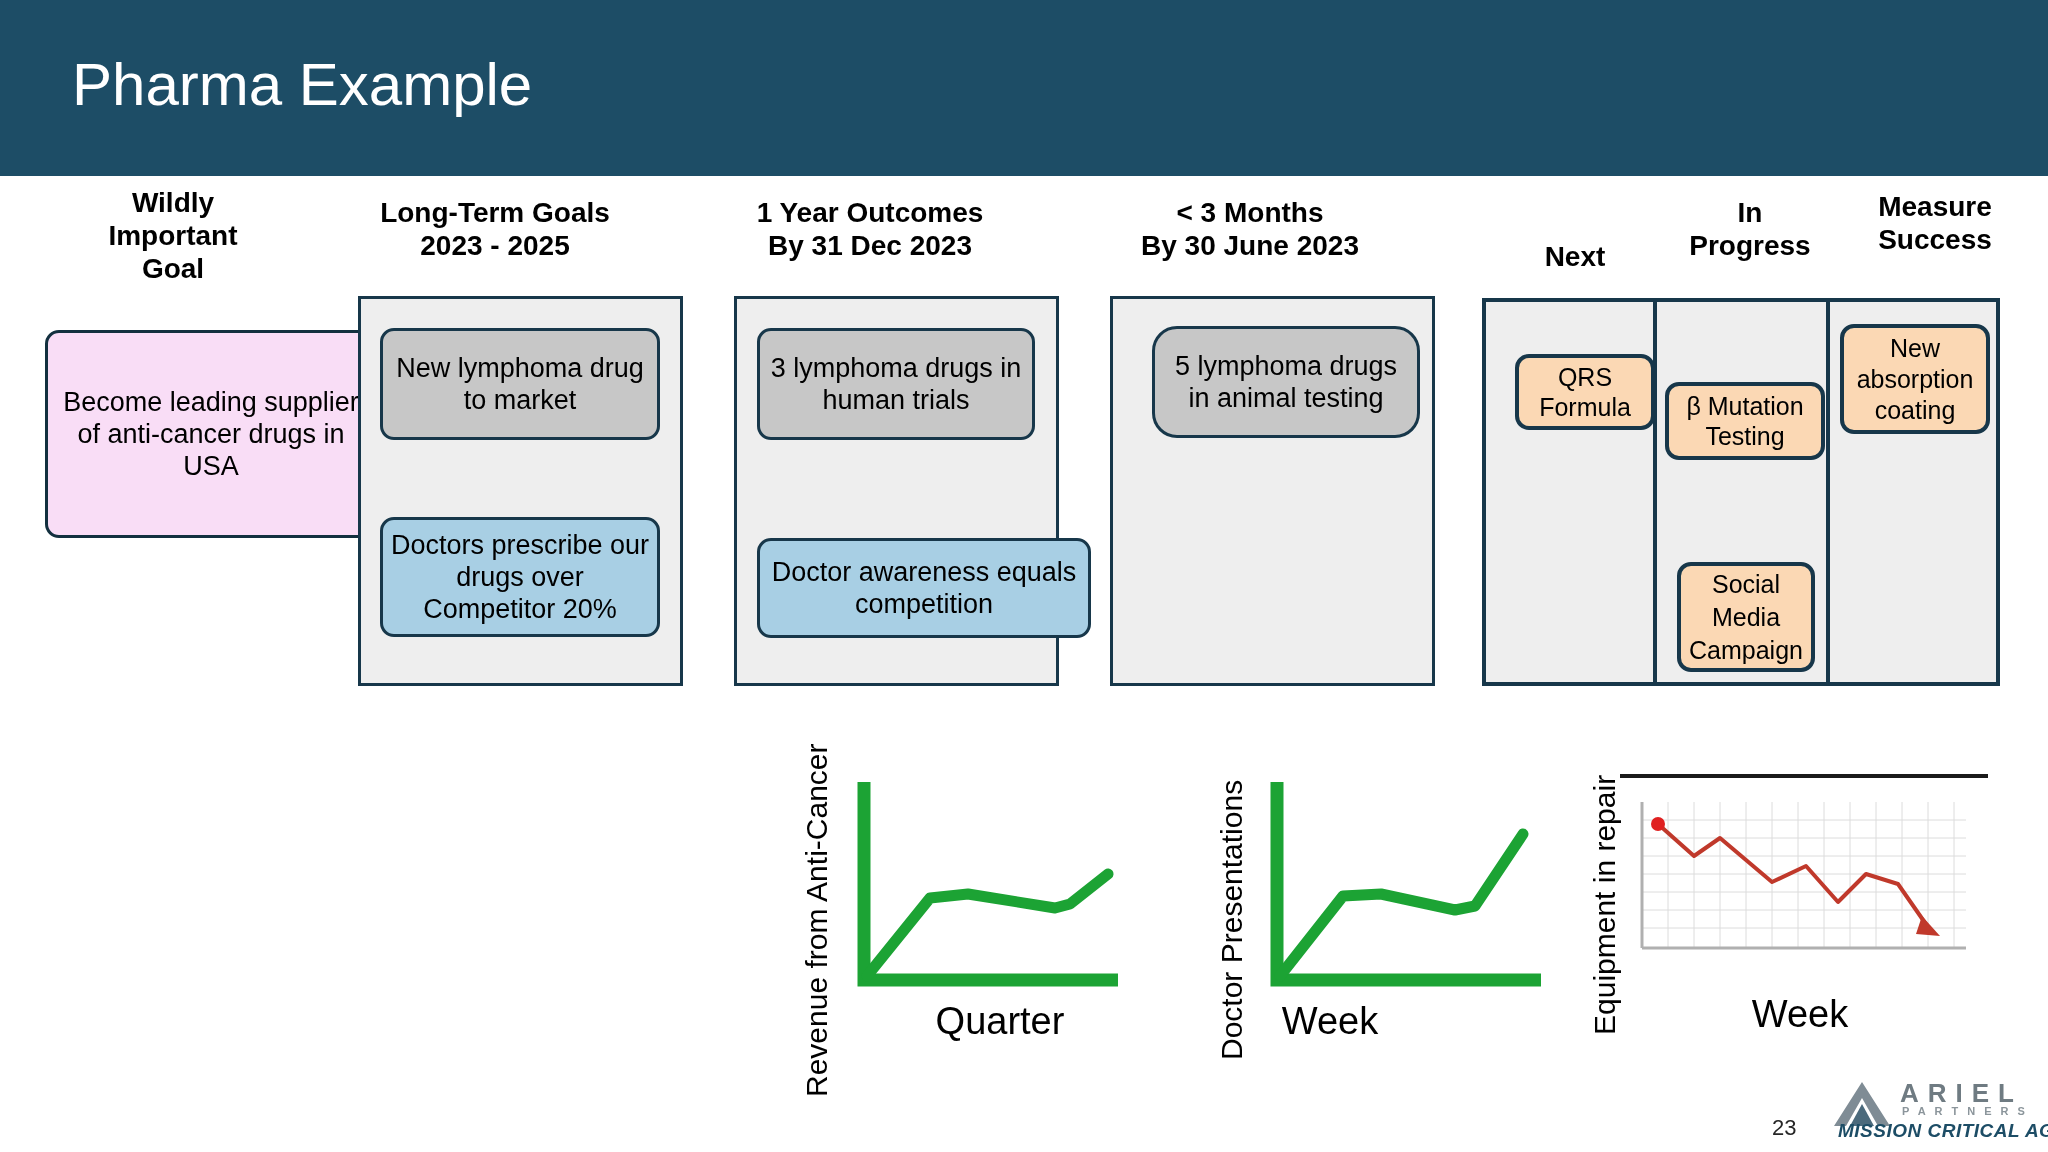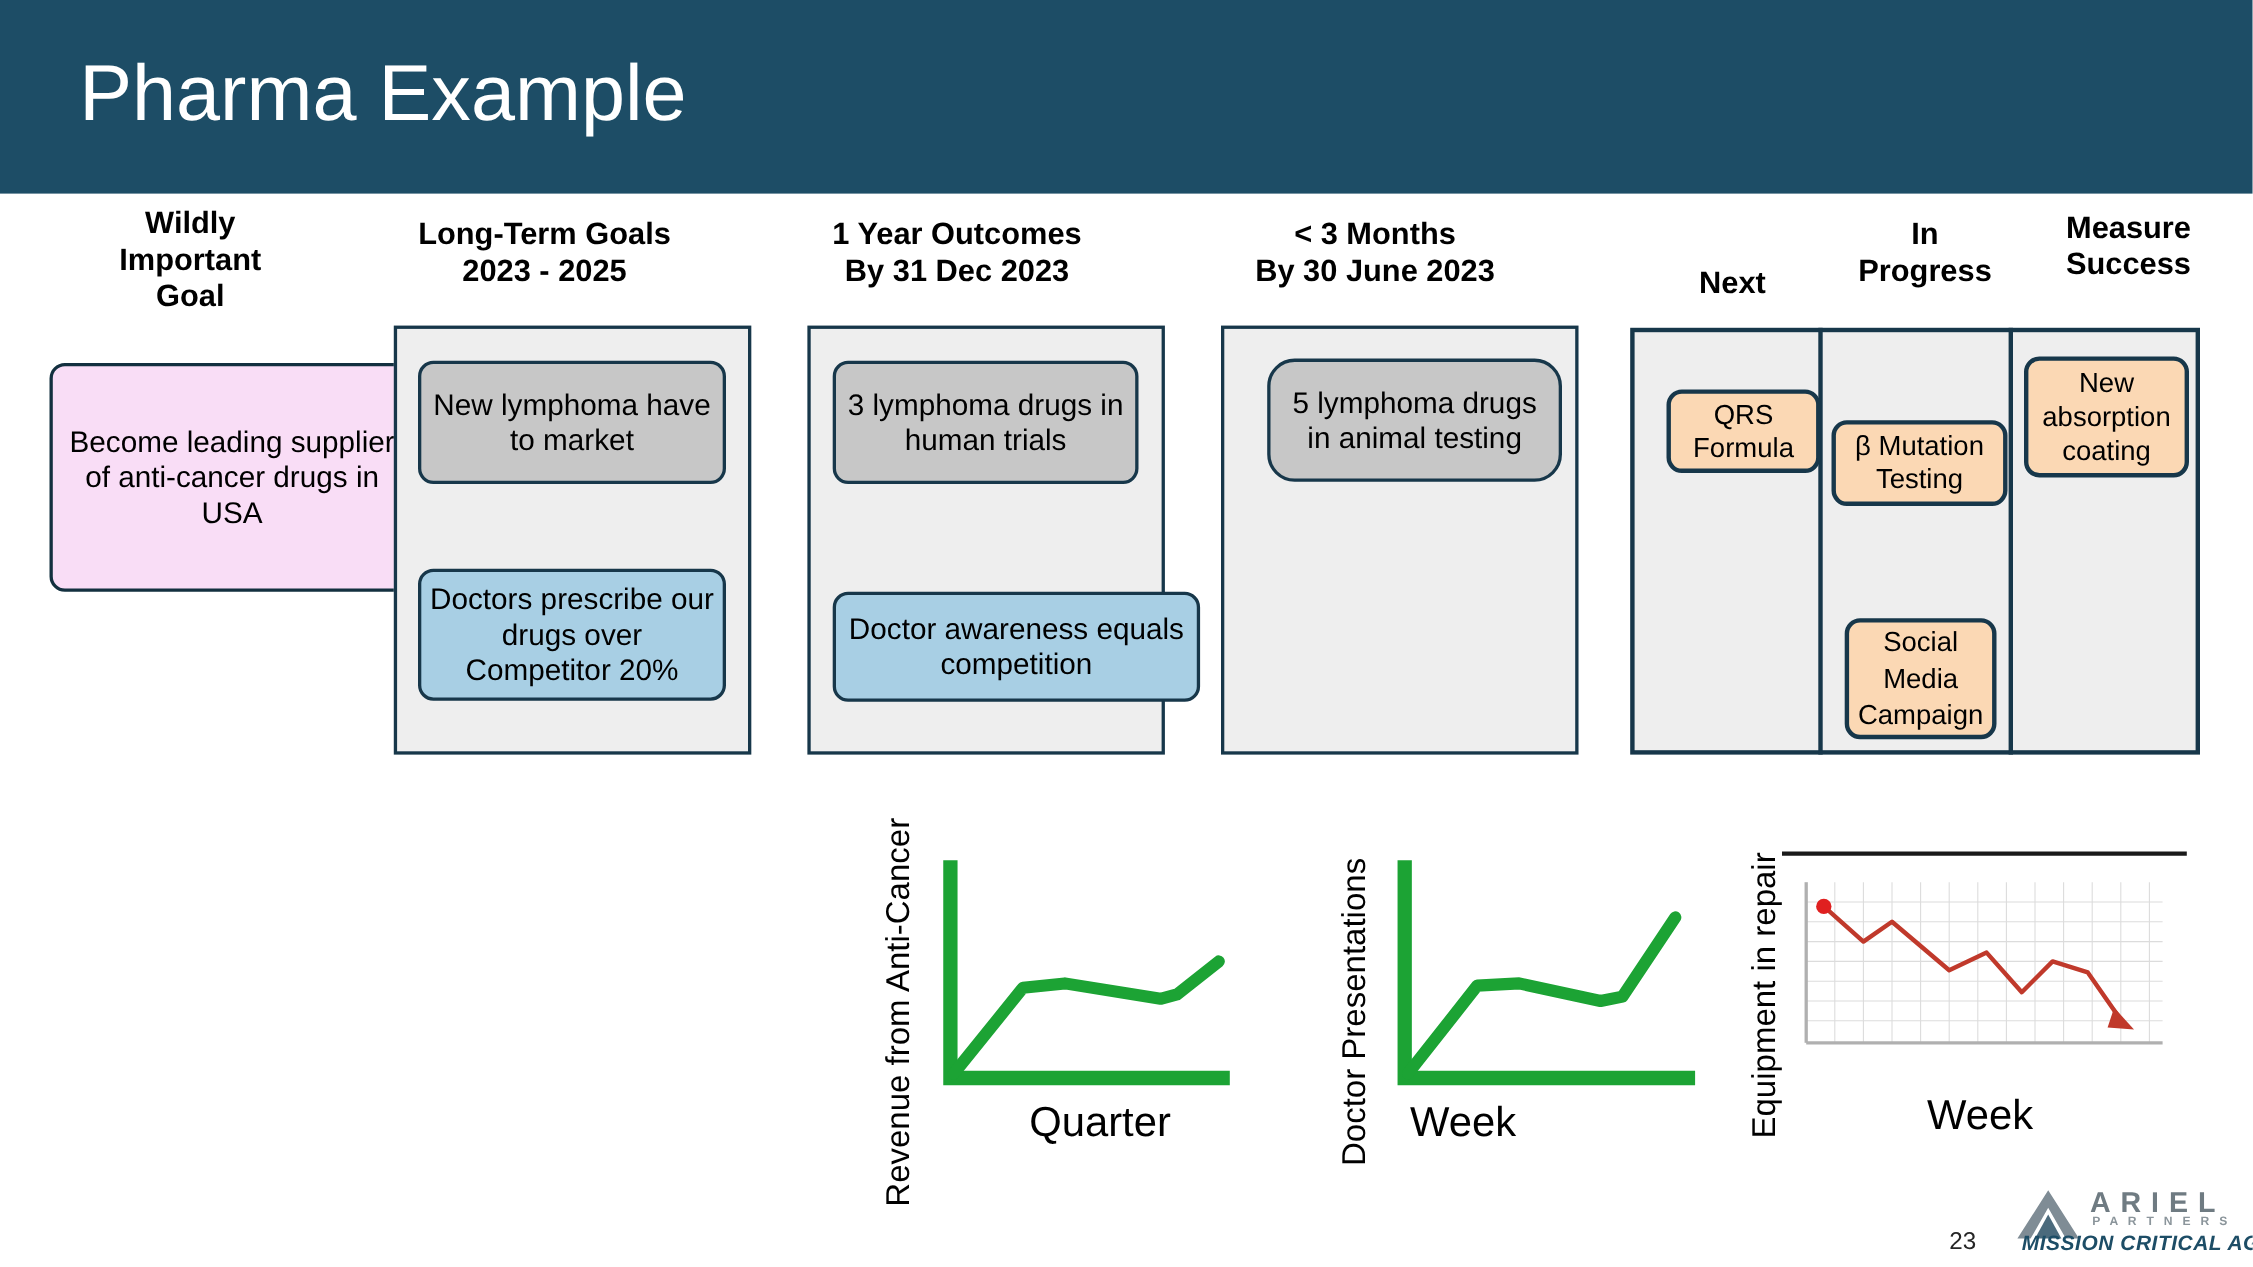--- a/index.html
+++ b/index.html
@@ -24,21 +24,21 @@
     position: absolute;
     left: 0; top: 0;
     width: 2048px;
     height: 176px;
     background: #1d4d66;
   }
   #title-text {
     position: absolute;
     left: 72px;
     top: 10px;
-    font-size: 72px;
+    font-size: 60px;
     line-height: 150px;
     color: #ffffff;
     font-weight: 400;
     letter-spacing: 0px;
     white-space: nowrap;
   }
 
   
   .col-header {
     position: absolute;
@@ -149,21 +149,21 @@
     <div>Important</div>
     <div>Goal</div>
   </div>
   <div class="card card-pink" style="left:45px; top:330px; width:332px; height:208px;">Become leading supplier of anti-cancer drugs in USA</div>
 
   <div class="col-header" style="left:345px; top:196px; width:300px;">
     <div>Long-Term Goals</div>
     <div>2023 - 2025</div>
   </div>
   <div class="col-frame" style="left:358px; top:296px; width:325px; height:390px;"></div>
-  <div class="card card-gray" style="left:380px; top:328px; width:280px; height:112px;">New lymphoma have to market</div>
+  <div class="card card-gray" style="left:380px; top:328px; width:280px; height:112px;">New lymphoma drug to market</div>
   <div class="card card-blue" style="left:380px; top:517px; width:280px; height:120px;">Doctors prescribe our drugs over Competitor 20%</div>
 
   <div class="col-header" style="left:720px; top:196px; width:300px;">
     <div>1 Year Outcomes</div>
     <div>By 31 Dec 2023</div>
   </div>
   <div class="col-frame" style="left:734px; top:296px; width:325px; height:390px;"></div>
   <div class="card card-gray" style="left:757px; top:328px; width:278px; height:112px;">3 lymphoma drugs in human trials</div>
   <div class="card card-blue" style="left:757px; top:538px; width:334px; height:100px;">Doctor awareness equals competition</div>
 

